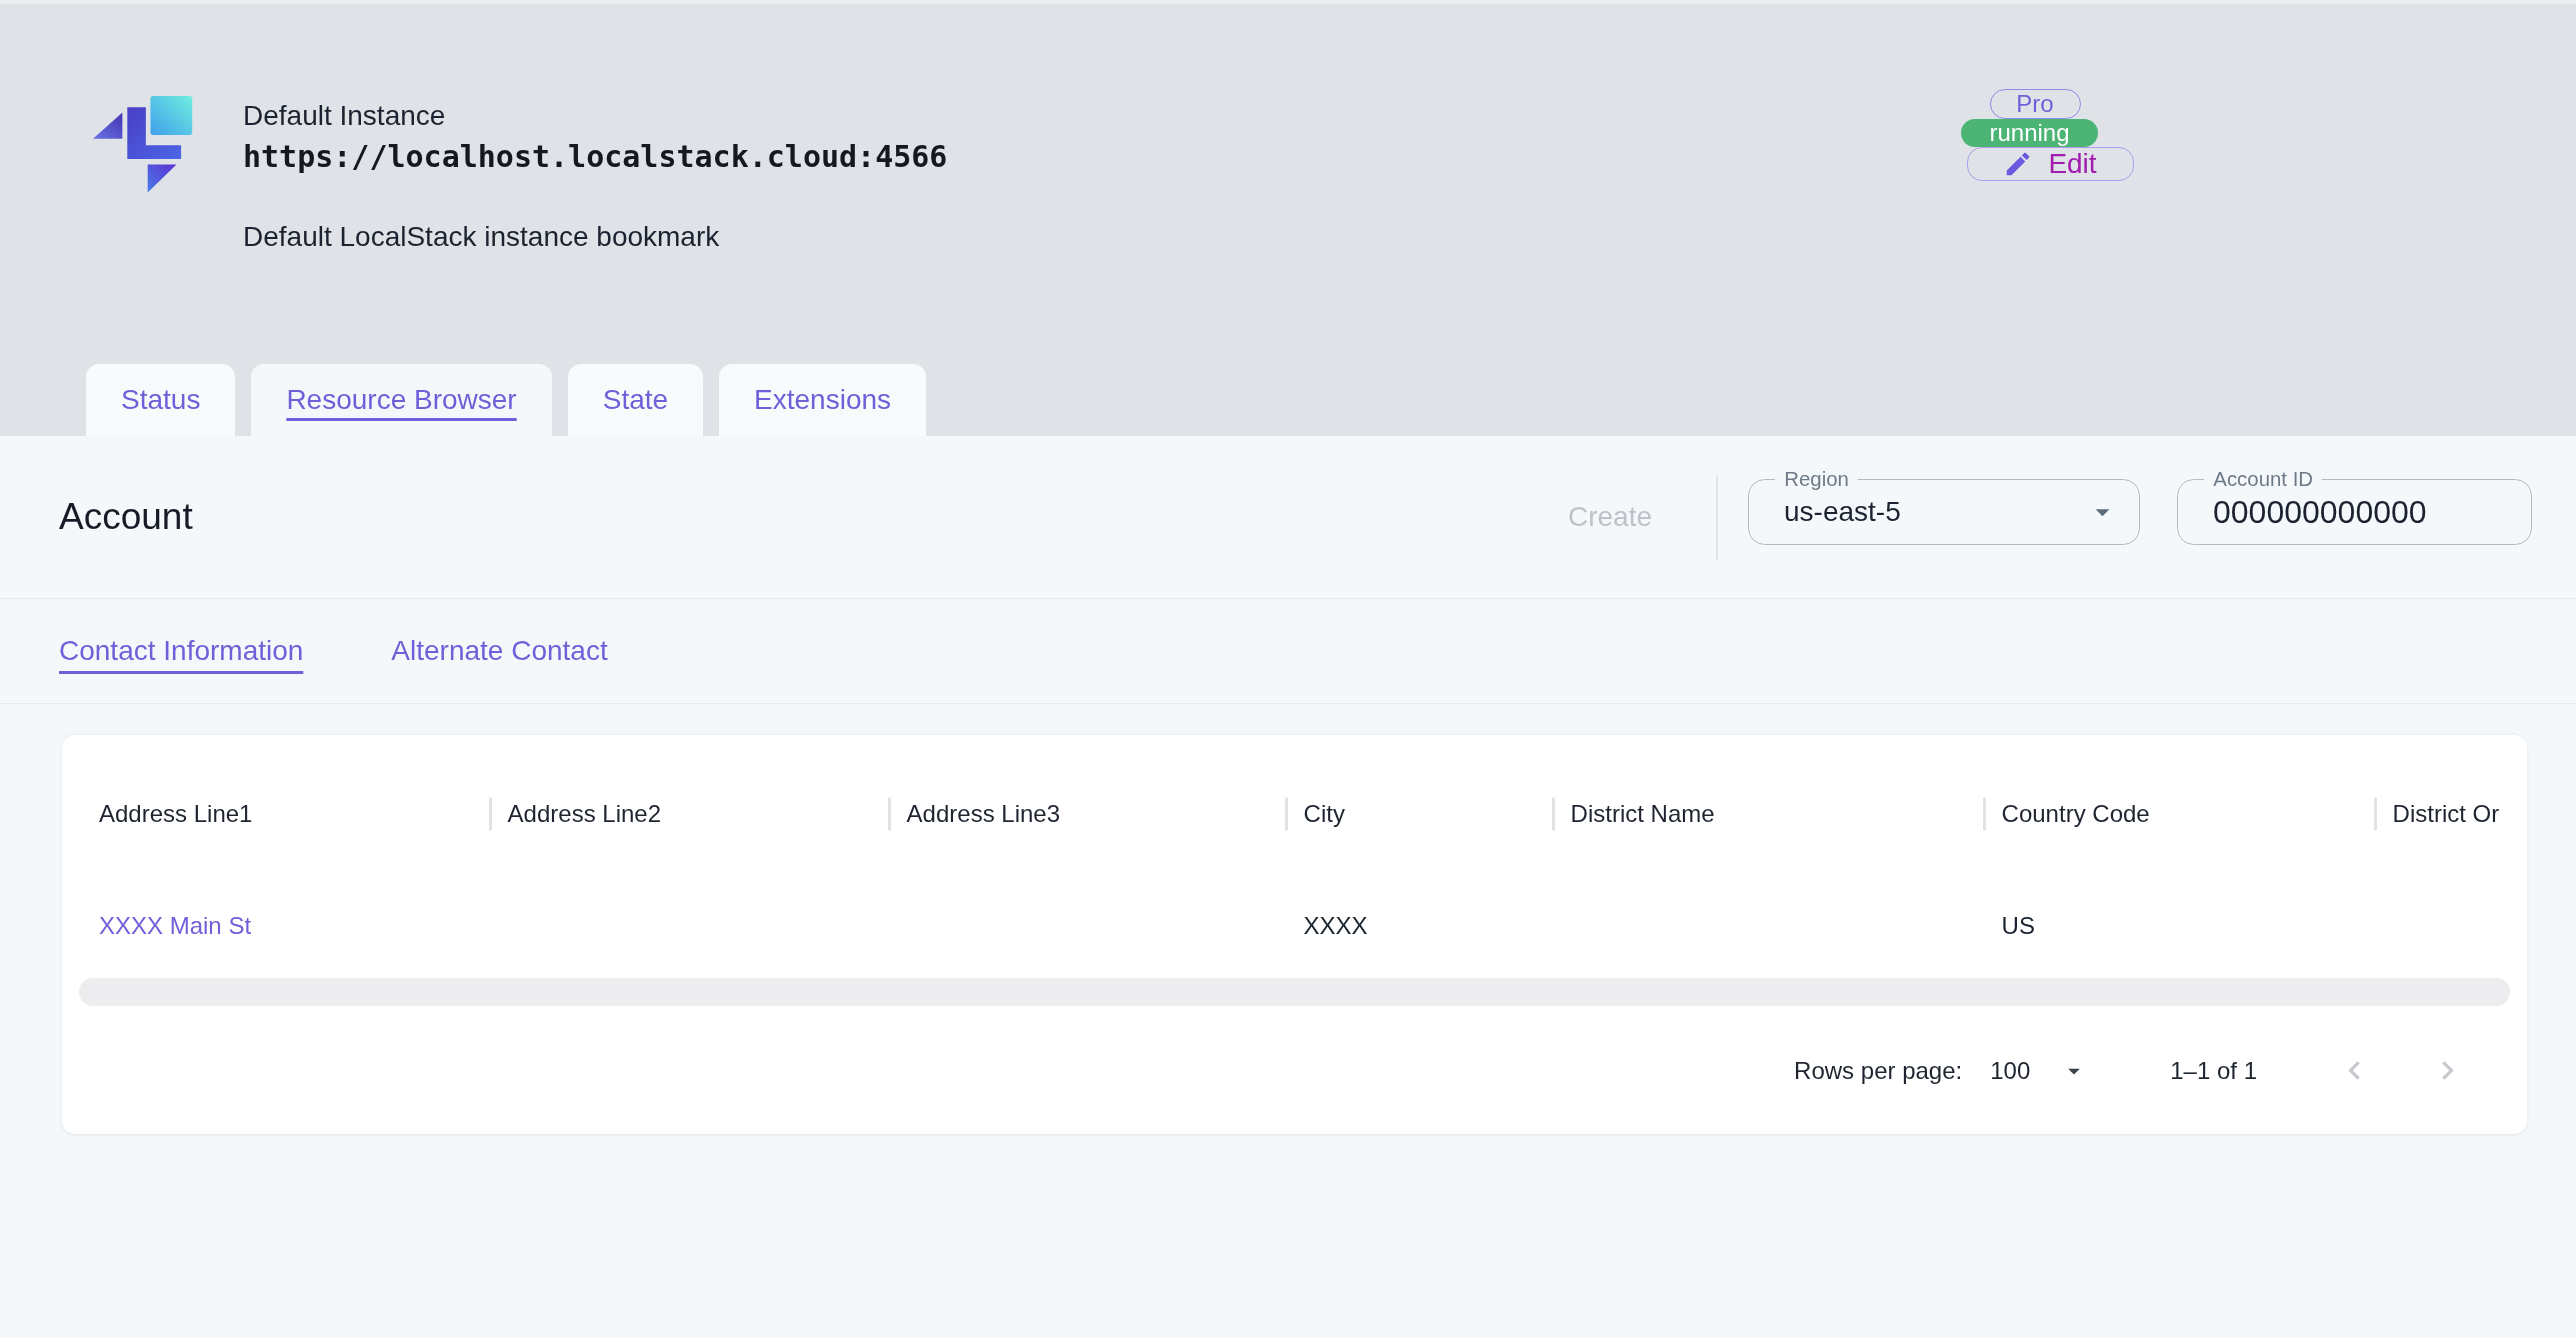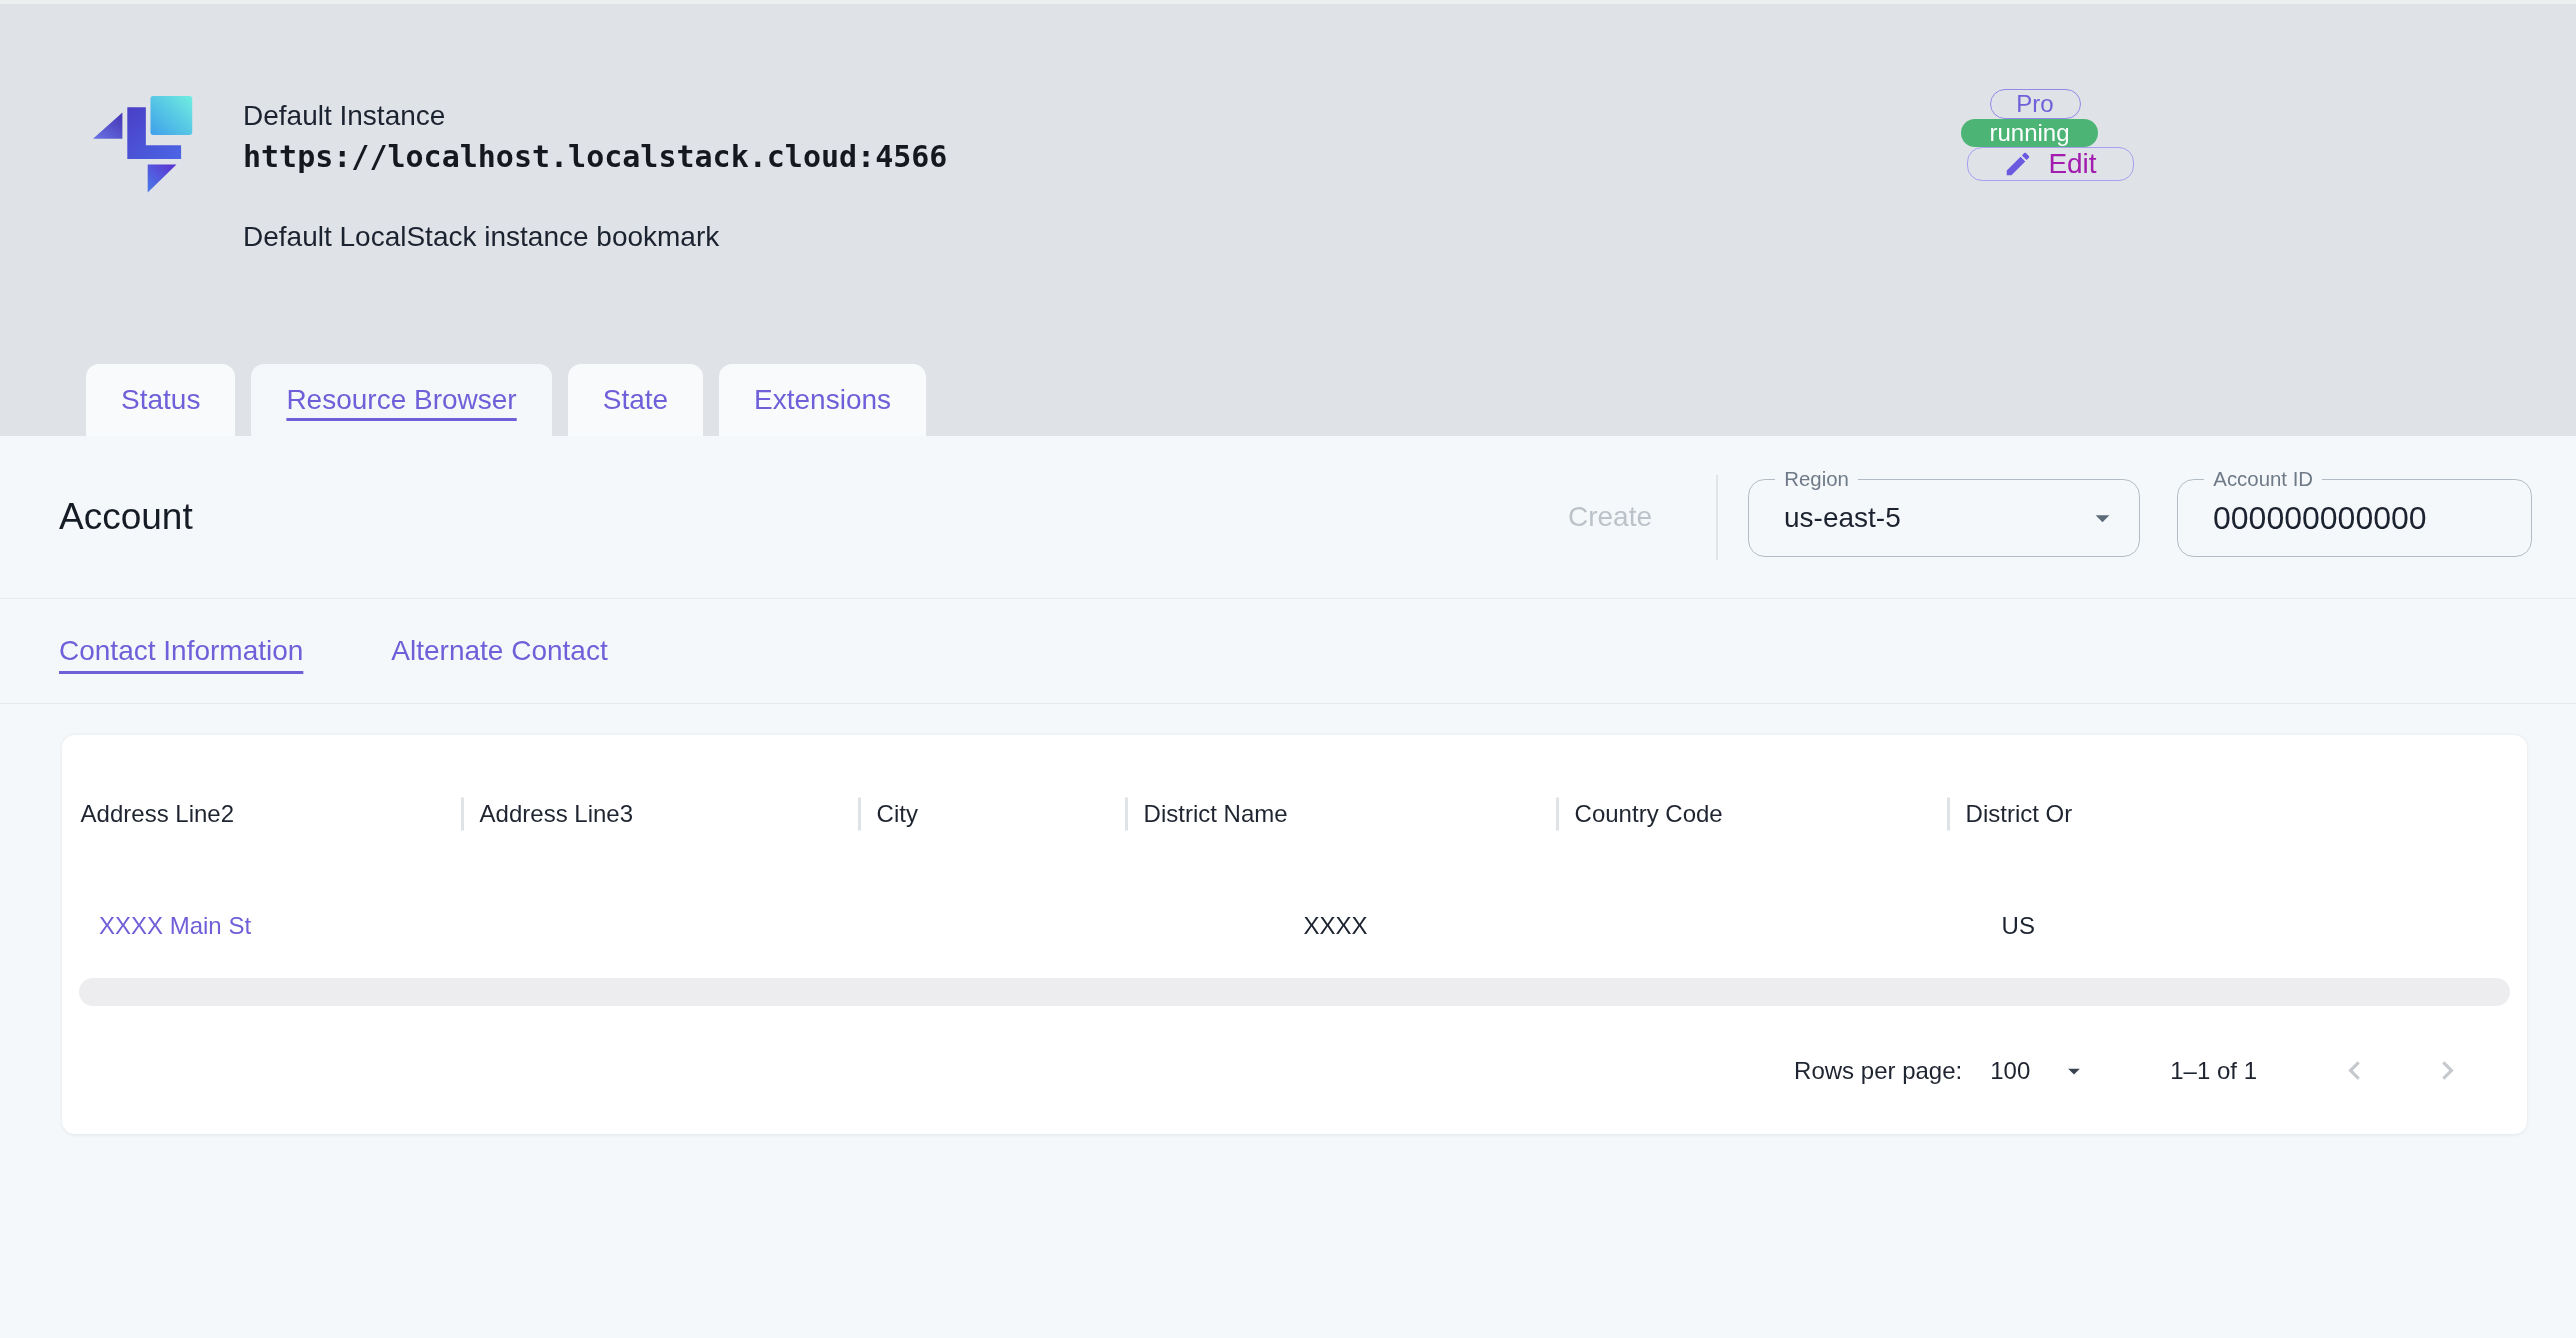--- a/index.html
+++ b/index.html
@@ -29,21 +29,21 @@
   .tab.active .tab-label { text-decoration:underline; text-underline-offset:9.3px; text-decoration-thickness:2.8px; }
 
   
   .panel { position:absolute; left:0; top:436px; width:2576px; height:902px; background:#f5f8fa; }
 
   .resource-header { position:relative; height:163px; border-bottom:1.9px solid #e7e9ec; }
   .resource-title { position:absolute; left:59px; top:50%; transform:translateY(-50%); font-size:37px; font-weight:500; color:#161c26; }
   .create-btn { position:absolute; left:1568px; top:50%; transform:translateY(-50%); font-size:28px; color:#bcc2c9; background:none; border:none; }
   .vdivider { position:absolute; left:1716px; top:39px; width:1.9px; height:85px; background:#e2e4e8; }
 
-  .field { position:absolute; top:43px; height:78px; border:1.9px solid #b3bbc4; border-radius:16.7px; background:transparent; }
+  .field { position:absolute; top:43px; height:66px; border:1.9px solid #b3bbc4; border-radius:16.7px; background:transparent; }
   .field-label { position:absolute; top:-15px; left:26px; padding:0 9.3px; font-size:20.4px; color:#6e7a87; background:#f5f8fa; line-height:28px; }
   .field-value { position:absolute; left:35px; top:50%; transform:translateY(-50%); font-size:28px; color:#1c2330; white-space:nowrap; }
   .field-region { left:1748px; width:392px; }
   .field-account { left:2177px; width:355px; }
   .field-caret { position:absolute; right:20.4px; top:50%; transform:translateY(-50%); width:33px; height:33px; fill:#5c6b7a; }
   .field input { position:absolute; left:35px; top:0; width:279px; height:100%; border:none; background:transparent; font-size:32px; color:#1c2330; font-family:"Liberation Sans", sans-serif; outline:none; padding:0; }
 
   .subtabs { position:relative; height:105px; border-bottom:1.9px solid #e7e9ec; display:flex; align-items:center; gap:88px; padding-left:59px; }
   .subtab { font-size:28px; color:#6f5fd8; cursor:pointer; }
   .subtab.active { text-decoration:underline; text-underline-offset:11px; text-decoration-thickness:2.8px; }
@@ -162,20 +162,21 @@
     </div>
   </div>
 
   <div class="subtabs">
     <div class="subtab active">Contact Information</div>
     <div class="subtab">Alternate Contact</div>
   </div>
 
   <div class="card">
     <div class="thead">
+      <div class="cell c1">Address Line1</div>
       <div class="cell c2">Address Line2</div>
       <div class="cell c3">Address Line3</div>
       <div class="cell c4">City</div>
       <div class="cell c5">District Name</div>
       <div class="cell c6">Country Code</div>
       <div class="cell c7">District Or</div>
     </div>
 
     <div class="trow">
       <div class="cell c1 link-cell">XXXX Main St</div>

